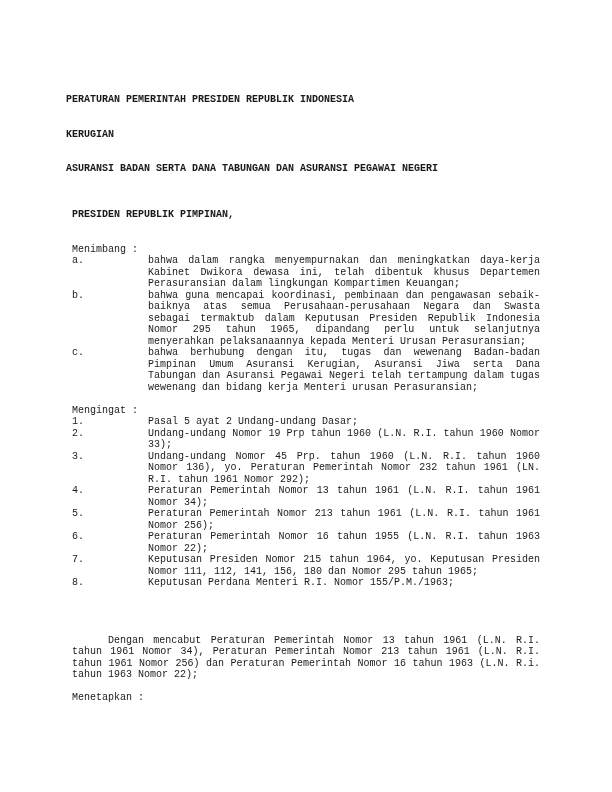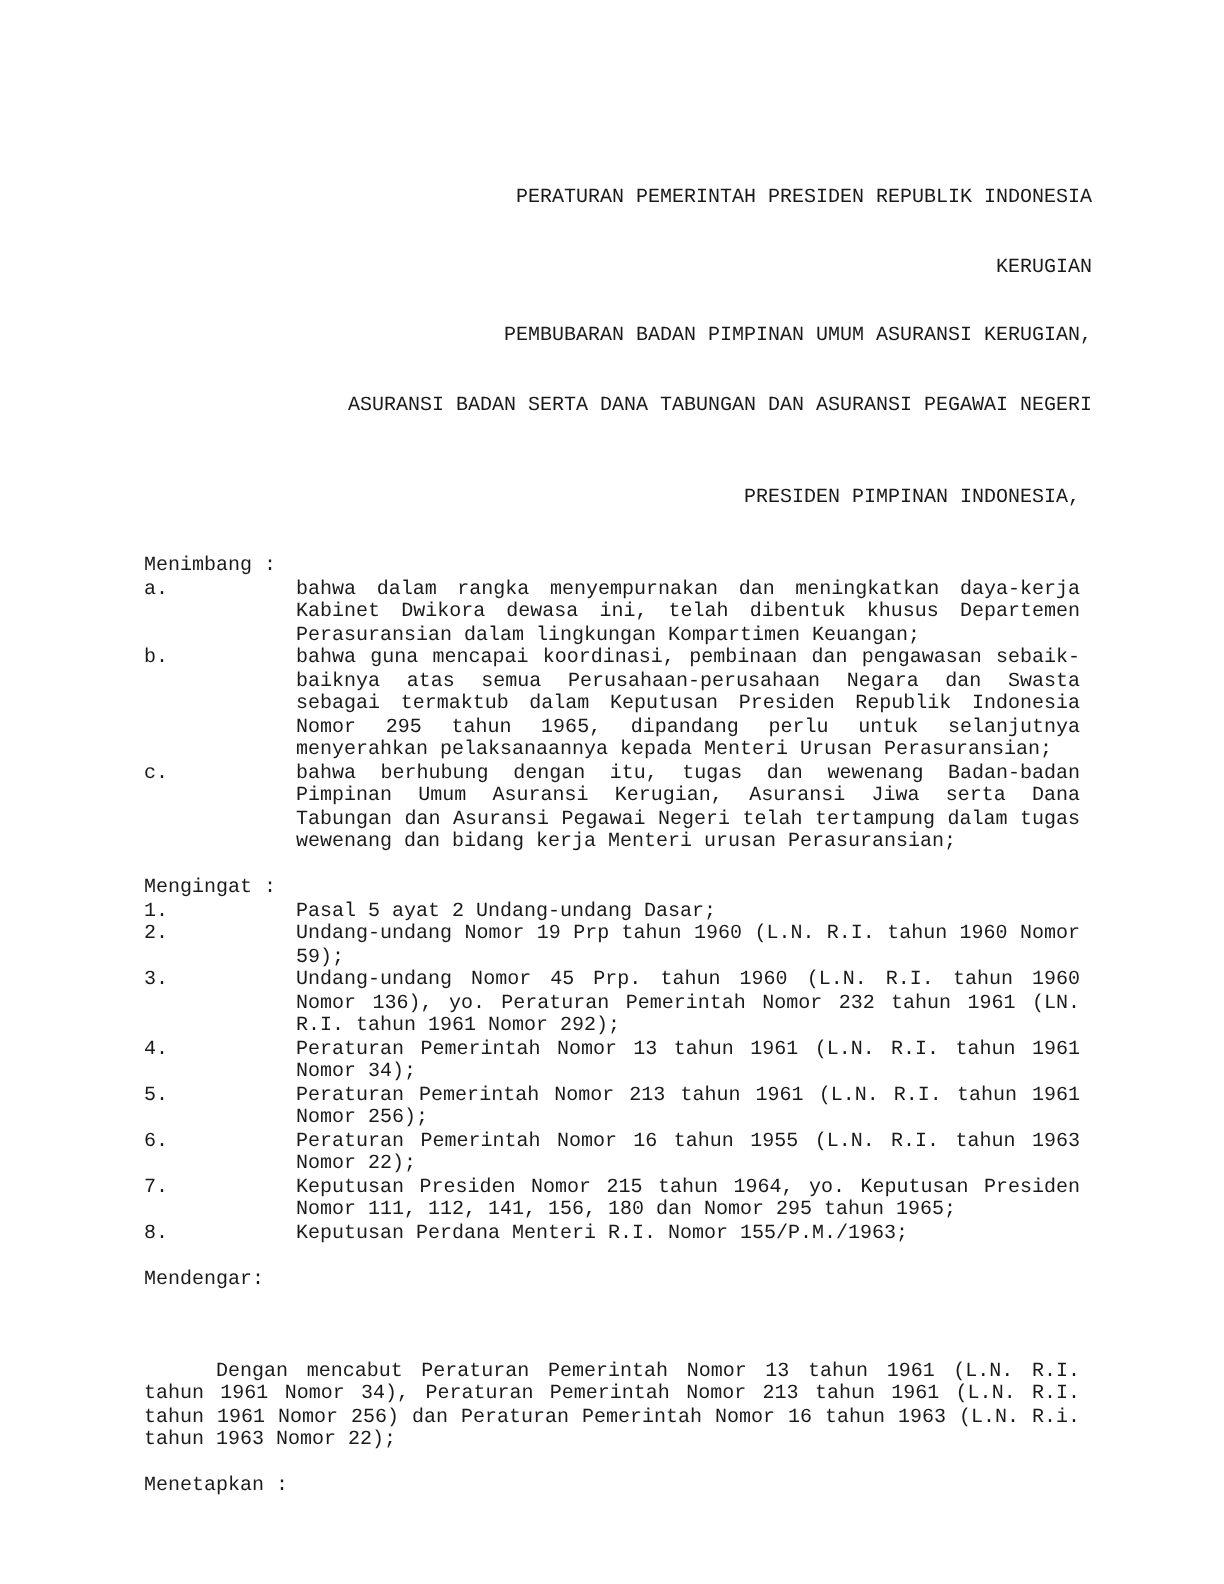--- a/index.html
+++ b/index.html
@@ -2,41 +2,40 @@
 <html><head>
 <meta charset="utf-8">
 <style>
   html, body { margin:0; padding:0; background:#ffffff; }
   body { width:612px; height:792px; position:relative; overflow:hidden; }
   .page {
     position:absolute; left:72px; top:71px; width:468px;
     font-family:"Liberation Mono", "DejaVu Sans Mono", monospace;
     font-size:10px; line-height:11.5px; color:#1a1a1a;
   }
-  .center { text-align:right; white-space:pre; }
+  .center { text-align:left; white-space:pre;font-weight:bold; }
   .title { margin-left:-6px; margin-right:-6px; }
   .gap { height:11.5px; }
   .item { display:flex; }
   .num { width:36px; flex:none; }
   .txt { flex:1; text-align:justify; text-align-last:left;margin-left:40px; }
   .indent-para { text-indent:36px; text-align:justify; }
   p { margin:0; }
 </style>
 </head>
 <body>
 
 <div class="page">
   <div class="center title">
     <div>PERATURAN PEMERINTAH PRESIDEN REPUBLIK INDONESIA</div>
     <div>KERUGIAN</div>
-    <div>PEMBUBARAN BADAN PIMPINAN UMUM ASURANSI KERUGIAN,</div>
     <div>ASURANSI BADAN SERTA DANA TABUNGAN DAN ASURANSI PEGAWAI NEGERI</div>
   </div>
   <div class="gap"></div>
-  <div class="center">PRESIDEN PIMPINAN INDONESIA,</div>
+  <div class="center">PRESIDEN REPUBLIK PIMPINAN,</div>
   <div class="gap"></div>
   <div class="gap"></div>
 
   <div>
     <div>Menimbang :</div>
     <div class="item">
       <span class="num">a.</span>
       <span class="txt">bahwa dalam rangka menyempurnakan dan meningkatkan daya-kerja Kabinet Dwikora dewasa ini, telah dibentuk khusus Departemen Perasuransian dalam lingkungan Kompartimen Keuangan;</span>
     </div>
     <div class="item">
@@ -51,21 +50,21 @@
   <div class="gap"></div>
 
   <div>
     <div>Mengingat :</div>
     <div class="item">
       <span class="num">1.</span>
       <span class="txt">Pasal 5 ayat 2 Undang-undang Dasar;</span>
     </div>
     <div class="item">
       <span class="num">2.</span>
-      <span class="txt">Undang-undang Nomor 19 Prp tahun 1960 (L.N. R.I. tahun 1960 Nomor 59);</span>
+      <span class="txt">Undang-undang Nomor 19 Prp tahun 1960 (L.N. R.I. tahun 1960 Nomor 33);</span>
     </div>
     <div class="item">
       <span class="num">3.</span>
       <span class="txt">Undang-undang Nomor 45 Prp. tahun 1960 (L.N. R.I. tahun 1960 Nomor 136), yo. Peraturan Pemerintah Nomor 232 tahun 1961 (LN. R.I. tahun 1961 Nomor 292);</span>
     </div>
     <div class="item">
       <span class="num">4.</span>
       <span class="txt">Peraturan Pemerintah Nomor 13 tahun 1961 (L.N. R.I. tahun 1961 Nomor 34);</span>
     </div>
     <div class="item">
@@ -81,21 +80,20 @@
       <span class="txt">Keputusan Presiden Nomor 215 tahun 1964, yo. Keputusan Presiden Nomor 111, 112, 141, 156, 180 dan Nomor 295 tahun 1965;</span>
     </div>
     <div class="item">
       <span class="num">8.</span>
       <span class="txt">Keputusan Perdana Menteri R.I. Nomor 155/P.M./1963;</span>
     </div>
   </div>
   <div class="gap"></div>
 
   <div>
-    <div>Mendengar:</div>
   </div>
   <div class="gap"></div>
 
   <div class="gap"></div>
   <div class="gap"></div>
   <p class="indent-para">Dengan mencabut Peraturan Pemerintah Nomor 13 tahun 1961 (L.N. R.I. tahun 1961 Nomor 34), Peraturan Pemerintah Nomor 213 tahun 1961 (L.N. R.I. tahun 1961 Nomor 256) dan Peraturan Pemerintah Nomor 16 tahun 1963 (L.N. R.i. tahun 1963 Nomor 22);</p>
   <div class="gap"></div>
 
   <div>
     <div>Menetapkan :</div>

